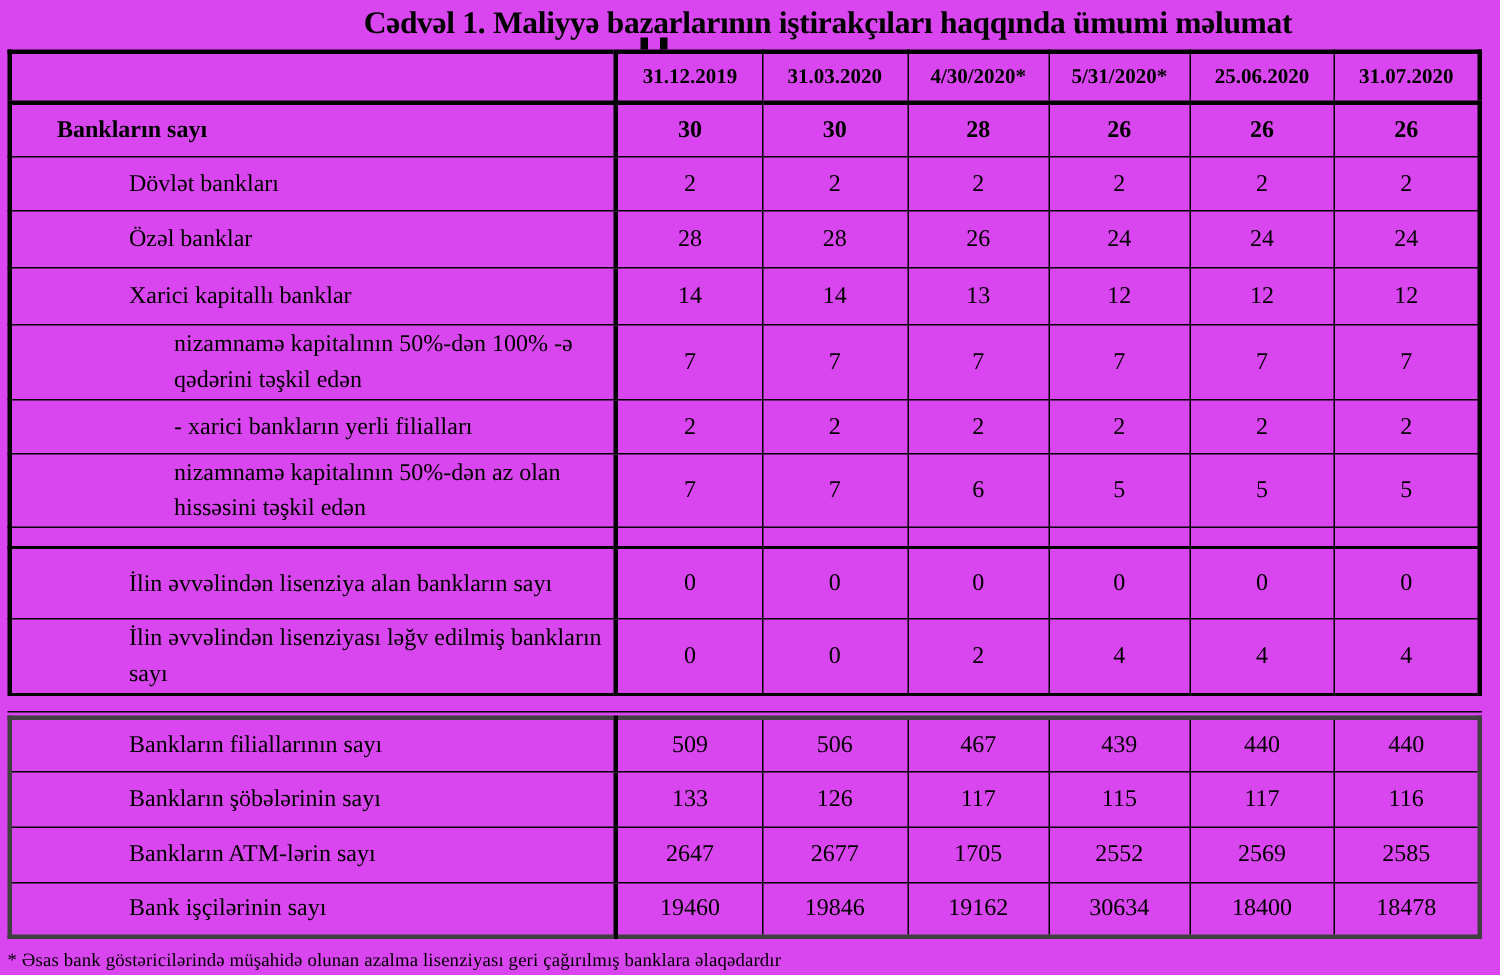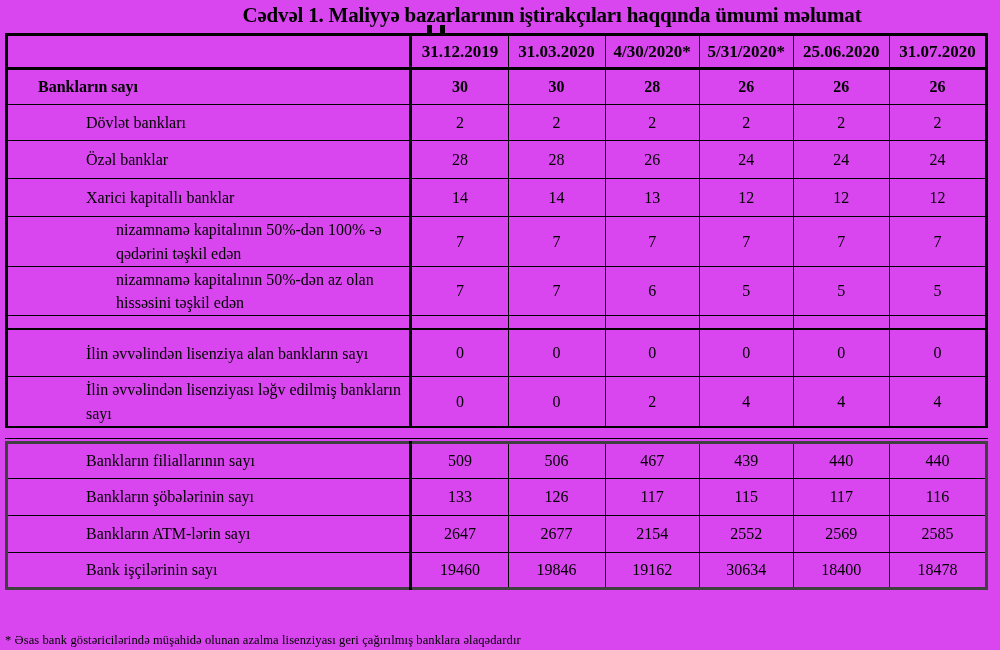--- a/index.html
+++ b/index.html
@@ -7,21 +7,21 @@
         font-family:"Liberation Serif","DejaVu Serif",serif;color:#000;}
   .title{position:absolute;top:3px;left:0;right:0;text-align:center;padding-left:104px;
          font-size:21px;font-weight:bold;letter-spacing:-0.2px;white-space:nowrap;}
   .artifact{position:absolute;top:25px;left:427px;width:26px;height:8px;}
   .artifact .m{display:inline-block;width:5px;height:8px;background:#000;margin-right:8px;vertical-align:top;}
   .tables{position:absolute;top:33px;left:5px;width:983px;}
   table{border-collapse:collapse;table-layout:fixed;width:983px;font-family:inherit;}
   td{border:1px solid #000;overflow:hidden;}
   .t1{border:3px solid #000;border-bottom-width:2px;}
   .t2{border:3px solid #404040;}
-  tr.head td{border-bottom:3px solid #000;font-weight:bold;font-size:17px;text-align:center;vertical-align:middle;}
+  tr.head td{border-bottom:3px solid #000;font-weight:bold;font-size:14px;text-align:center;vertical-align:middle;}
   td.lbl{border-right:3px solid #000;text-align:left;vertical-align:middle;
          font-size:16px;padding-right:8px;line-height:1.45;}
   td.val{text-align:center;vertical-align:middle;font-size:16px;}
   tr.bold td{font-weight:bold;}
   .ind1{padding-left:30px;}
   .ind2{padding-left:78px;}
   .ind3{padding-left:108px;}
   tr.h-head{height:34px;}
   tr.h36{height:36px;} tr.h37{height:37px;} tr.h38{height:38px;}
   tr.h48{height:48px;} tr.h49{height:49px;} tr.h50{height:50px;} tr.h51{height:41px;}
@@ -105,20 +105,29 @@
         <tr class="h50">
           <td class="lbl ind3">nizamnamə kapitalının 50%-dən 100% -ə qədərini təşkil edən</td>
           <td class="val">7</td>
           <td class="val">7</td>
           <td class="val">7</td>
           <td class="val">7</td>
           <td class="val">7</td>
           <td class="val">7</td>
         </tr>
 
+        <tr class="h36">
+          <td class="lbl ind3">-  xarici bankların yerli filialları</td>
+          <td class="val">2</td>
+          <td class="val">2</td>
+          <td class="val">2</td>
+          <td class="val">2</td>
+          <td class="val">2</td>
+          <td class="val">2</td>
+        </tr>
 
         <tr class="h51">
           <td class="lbl ind3">nizamnamə kapitalının 50%-dən az olan hissəsini  təşkil edən</td>
           <td class="val">7</td>
           <td class="val">7</td>
           <td class="val">6</td>
           <td class="val">5</td>
           <td class="val">5</td>
           <td class="val">5</td>
         </tr>
@@ -185,21 +194,21 @@
           <td class="val">117</td>
           <td class="val">115</td>
           <td class="val">117</td>
           <td class="val">116</td>
         </tr>
 
         <tr class="h37">
           <td class="lbl ind2">Bankların ATM-lərin sayı</td>
           <td class="val">2647</td>
           <td class="val">2677</td>
-          <td class="val">2154</td>
+          <td class="val">1705</td>
           <td class="val">2552</td>
           <td class="val">2569</td>
           <td class="val">2585</td>
         </tr>
 
         <tr class="h36">
           <td class="lbl ind2">Bank işçilərinin sayı</td>
           <td class="val">19460</td>
           <td class="val">19846</td>
           <td class="val">19162</td>

